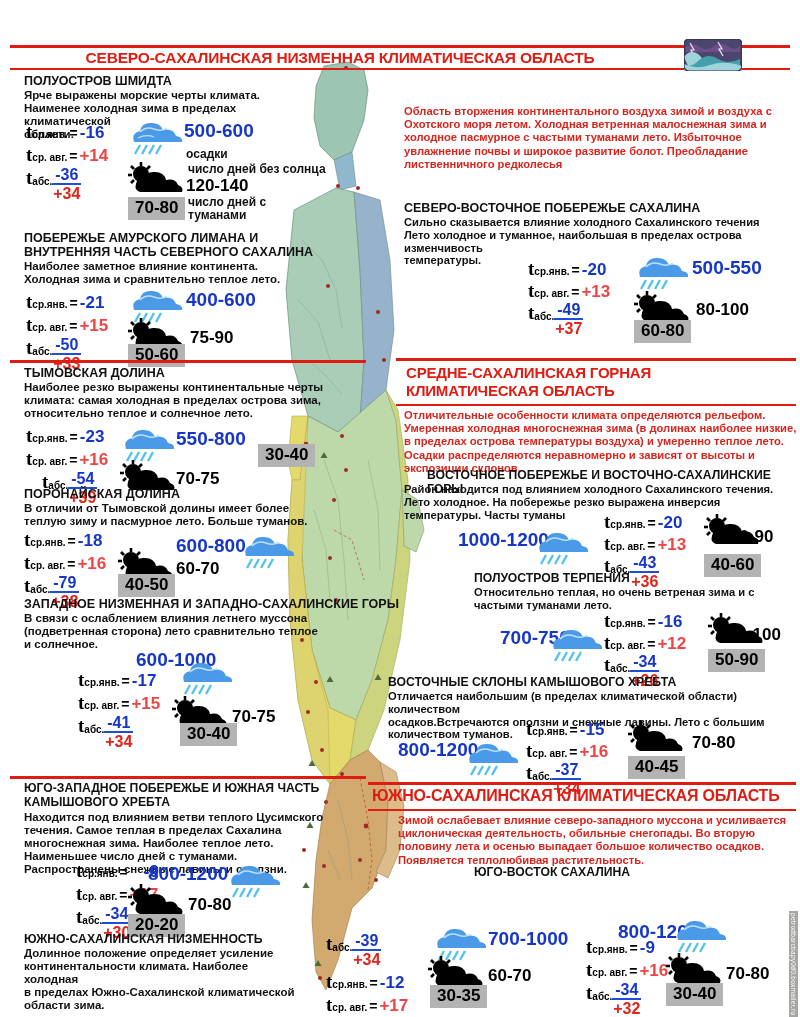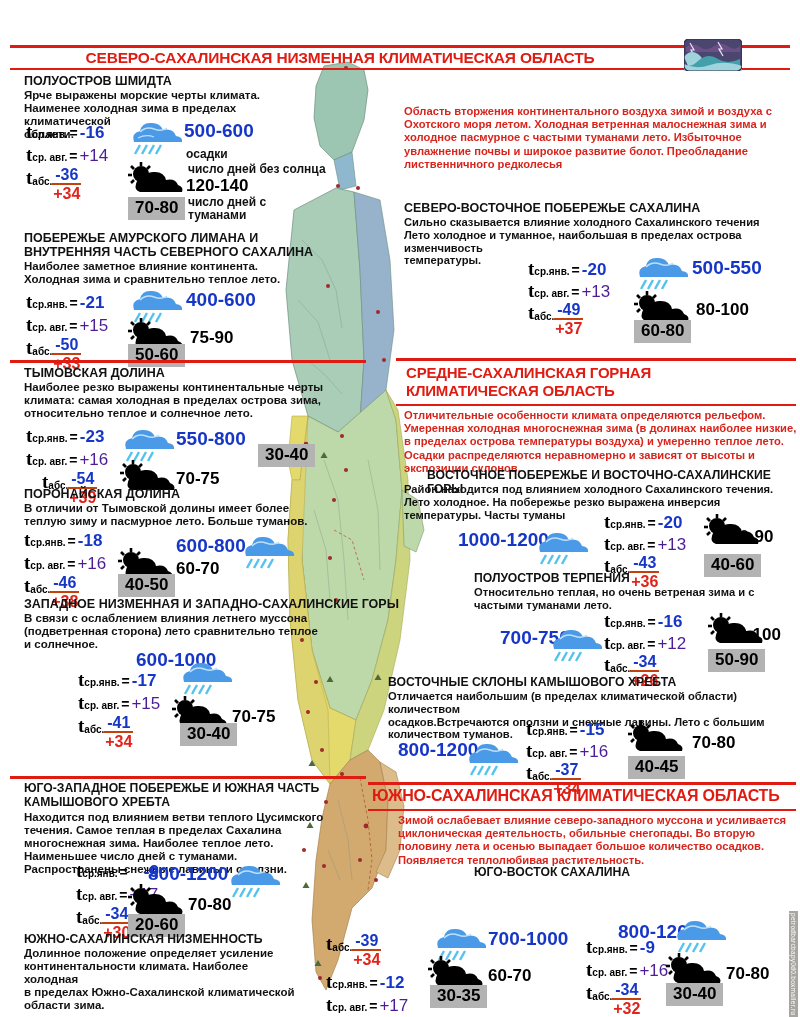--- a/index.html
+++ b/index.html
@@ -48,26 +48,26 @@
     white-space:pre-line;
   }
 
   
   .tblock { position:absolute; }
   .trow { display:flex; align-items:flex-end; height:20px; line-height:1; }
   .tglyph { font-weight:bold; font-size:19px; color:#000; font-family:"Liberation Serif", serif; }
   .tsub { font-weight:bold; font-size:10px; color:#000; padding-bottom:1px; }
   .teq { font-weight:bold; font-size:14px; color:#000; padding:0 2px 1px 2px; }
   .tcold { font-weight:bold; font-size:17px; color:#1636c8; padding-bottom:0px; }
-  .twarm { font-weight:normal; font-size:17px; color:#4c1d95; padding-bottom:0px; }
+  .twarm { font-weight:bold; font-size:17px; color:#ef4444; padding-bottom:0px; }
 
   .tabs-row { display:flex; align-items:flex-start; }
   .tabs-frac { display:inline-block; text-align:center; line-height:1; }
   .tabs-frac .num { font-weight:bold; font-size:16px; color:#1636c8; display:block;
-                    border-bottom:2px solid #c2410c; padding:0 3px 0px 3px;}
+                    border-bottom:2px solid #1d4ed8; padding:0 3px 0px 3px;}
   .tabs-frac .den { font-weight:bold; font-size:16px; color:#e2231a; display:block; padding-top:1px;}
 
   
   .precip-val { position:absolute; font-weight:bold; color:#1636c8; font-size:19px; }
   .sundays { position:absolute; font-weight:bold; color:#000; font-size:17px;text-align:right; }
   .fogdays {
     position:absolute; font-weight:bold; color:#000; font-size:17px;
     background:#b3b3b3; padding:1px 7px 2px 7px;
   }
   .lbl-small { position:absolute; font-weight:bold; color:#111; font-size:12px; line-height:1.1; white-space:pre-line;}
@@ -459,21 +459,21 @@
     <div class="trow" style="margin-top:3px;">
       <span class="tglyph">t</span>
       <span class="tsub">ср. авг.</span>
       <span class="teq">=</span>
       <span class="twarm">+16</span>
     </div>
     <div class="tabs-row" style="margin-top:3px;">
       <span class="tglyph">t</span>
       <span class="tsub" style="padding-top:9px;">абс.</span>
       <span class="tabs-frac">
-        <span class="num">-46</span>
+        <span class="num">-79</span>
         <span class="den">+38</span>
       </span>
     </div>
   </div>
 
   <div class="precip-val" style="left:176px; top:527px;">600-800</div>
   <div class="icon-rain" style="left:240px; top:524px;">
     <svg width="56" height="40" viewBox="0 0 56 40">
       <path d="M6 24 q-3 -9 6 -11 q2 -9 12 -8 q8 0 11 7 q10 -2 13 6 q7 1 6 6 z" fill="#4a9ae8"></path>
       <path d="M12 14 q6 -6 14 -3 q8 3 13 -1" stroke="#bfe0fa" stroke-width="1.4" fill="none"></path>
@@ -804,21 +804,21 @@
             <line x1="3" y1="4" x2="6" y2="7"></line>
           <line x1="0" y1="13" x2="4" y2="13"></line>
             <line x1="3" y1="21" x2="6" y2="18"></line>
           <line x1="22" y1="4" x2="19" y2="7"></line>
         </g>
         <path d="M12 30 q-6 -2 -4 -8 q1 -6 8 -5 q2 -8 11 -7 q9 0 11 8 q9 -2 12 5 q6 2 4 7 z"></path>
       </g>
     </svg>
   </div>
   <div class="sundays" style="left:188px; top:887px;">70-80</div>
-  <div class="fogdays" style="left:128px; top:906px;">20-60</div>
+  <div class="fogdays" style="left:128px; top:906px;">20-20</div>
 
   <div class="sub-title" style="left:24px; top:925px; font-size:12.2px;">ЮЖНО-САХАЛИНСКАЯ НИЗМЕННОСТЬ</div>
   <div class="body-text" style="left:24px; top:939px; width:280px; font-size:11.5px;">Долинное положение определяет усиление
 континентальности климата. Наиболее холодная
 в пределах Южно-Сахалинской климатической
 области зима.</div>
 
   <div class="tblock" style="left:326px; top:925px;">
     <div class="tabs-row">
       <span class="tglyph">t</span>

